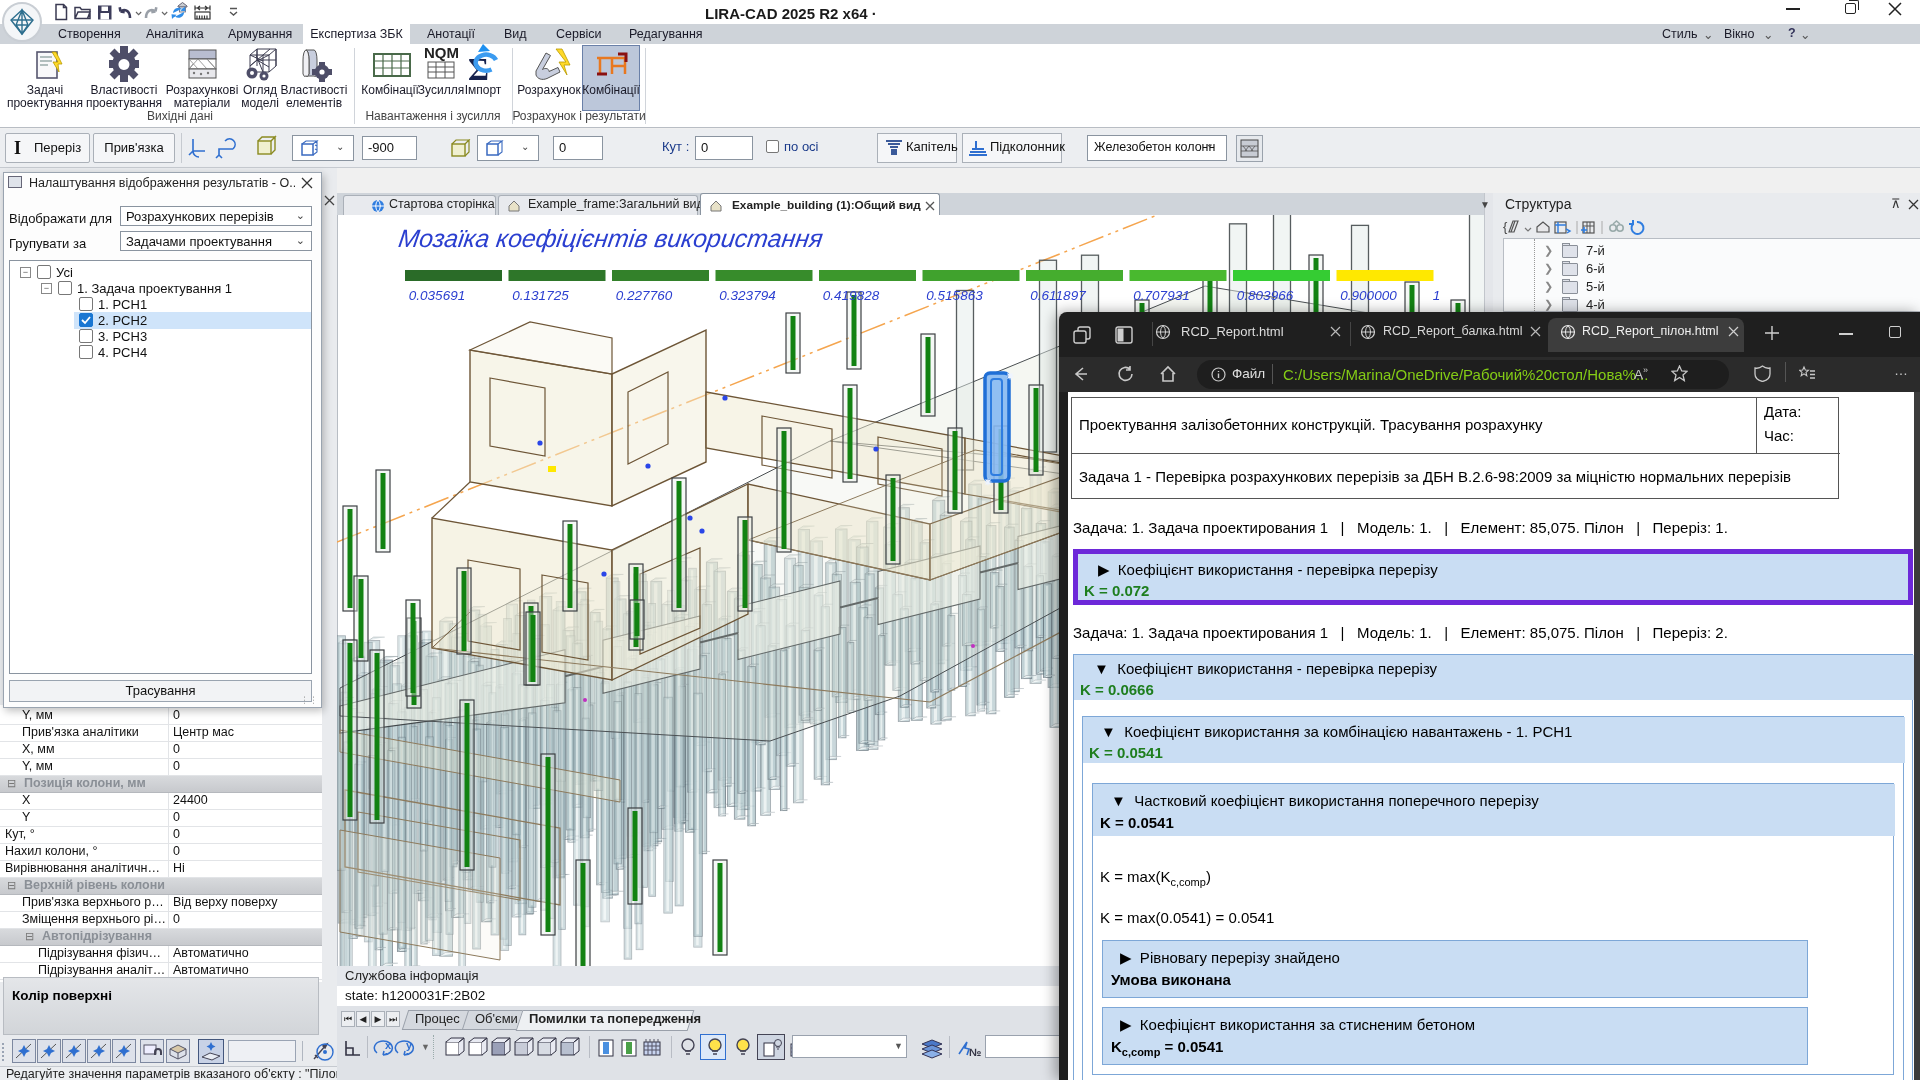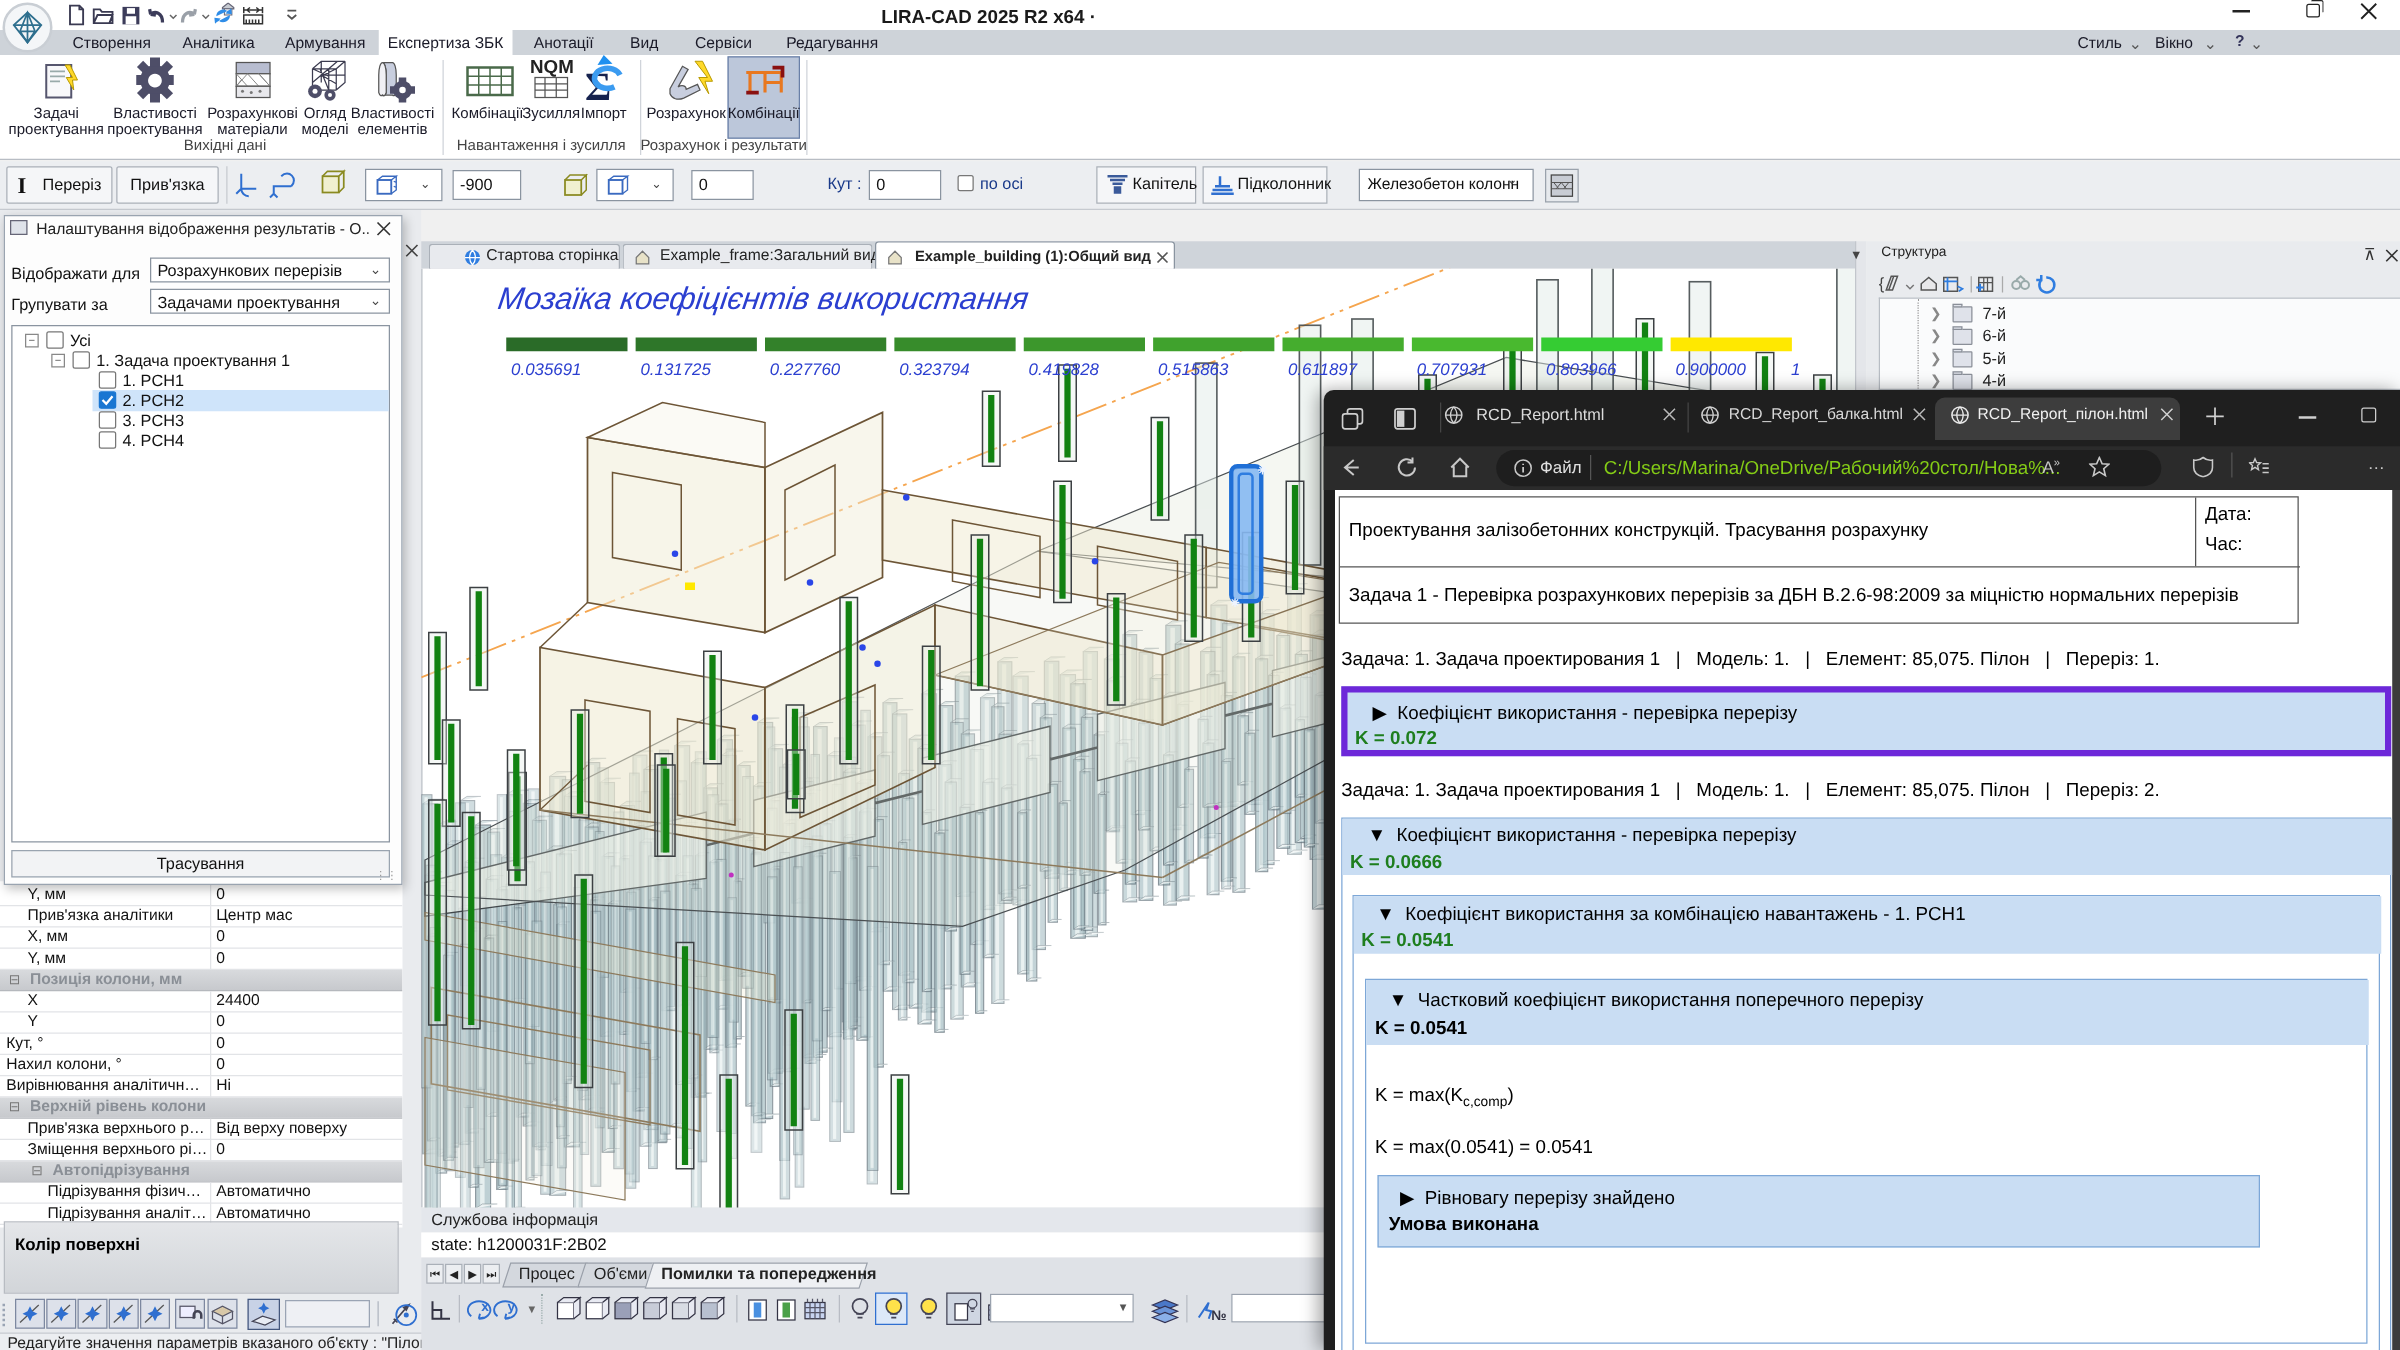--- a/index.html
+++ b/index.html
@@ -2695,21 +2695,21 @@
     <div class="abs" style="left:612px;top:4px;width:1px;height:22px;background:#b8bcc4"></div>
     <svg class="abs" style="left:618px;top:4px" width="26" height="24">
       <path d="M4 18 l8 -12 m0 0 l-2 6 l4 1 l-2 6" fill="none" stroke="#2f6fd0" stroke-width="1.6"></path>
       <text x="14" y="20" font-size="11" fill="#334" font-weight="bold">№</text>
     </svg>
     <div class="abs" style="left:648px;top:3px;width:380px;height:23px;background:#fff;border:1px solid #9aa2ae"></div>
 </div>
 
 <div class="abs" style="left:1493px;top:193px;width:427px;height:887px;background:#e9ebee"></div>
 <div class="abs" style="left:1493px;top:193px;width:427px;height:120px;font-size:13px;color:#222">
-  <span class="abs" style="left:12px;top:3px;font-size:11px">Структура</span>
+  <span class="abs" style="left:12px;top:3px;font-size:14px">Структура</span>
   <span class="abs" style="left:398px;top:3px;color:#333">⊼</span>
   <svg class="abs" style="left:415px;top:6px" width="11" height="11">
       <path d="M1 1 L10 10 M10 1 L1 10" stroke="#333" stroke-width="1.3"></path>
     </svg>
   <svg class="abs" style="left:10px;top:25px" width="200" height="18" viewBox="0 0 200 18">
       <text x="0" y="13" font-size="13" fill="#444">{</text>
       <path d="M10 3 l5 0 l-4 11 l-5 0 z M12 3 l-4 11" fill="none" stroke="#555" stroke-width="1.2"></path>
       <path d="M22 10 l3 3 l3 -3" fill="none" stroke="#777" stroke-width="1.2"></path>
       <path d="M34 9 l6 -5 l6 5 v5 h-12 z" fill="#e8e8ea" stroke="#555" stroke-width="1.2"></path>
       <rect x="52" y="4" width="11" height="11" fill="none" stroke="#555" stroke-width="1.2"></rect>
@@ -2861,19 +2861,23 @@
       <div class="abs" style="left:0;top:0;width:802px;height:52px;background:#c9ddf3">
         <span class="abs" style="left:18px;top:8px">▼&nbsp; Частковий коефіцієнт використання поперечного перерізу</span>
         <b class="abs" style="left:7px;top:30px">K = 0.0541</b>
       </div>
       <div class="abs" style="left:7px;top:84px">K = max(K<sub style="font-size:11px">c,comp</sub>)</div>
       <div class="abs" style="left:7px;top:125px">K = max(0.0541) = 0.0541</div>
       <div class="abs" style="left:9px;top:156px;width:706px;height:58px;background:#c9ddf3;border:1px solid #7da7d7">
         <span class="abs" style="left:17px;top:8px">▶&nbsp; Рівновагу перерізу знайдено</span>
         <b class="abs" style="left:8px;top:30px">Умова виконана</b>
       </div>
+      <div class="abs" style="left:9px;top:223px;width:706px;height:58px;background:#c9ddf3;border:1px solid #7da7d7">
+        <span class="abs" style="left:17px;top:8px">▶&nbsp; Коефіцієнт використання за стисненим бетоном</span>
+        <b class="abs" style="left:8px;top:30px">K<sub style="font-size:11px">c,comp</sub> = 0.0541</b>
+      </div>
     </div>
   </div>
 </div>
 
   </div>
   <div class="abs" style="left:855px;top:80px;width:6px;height:688px;background:#3c3c3c"></div>
 </div>
 
 </body></html>

